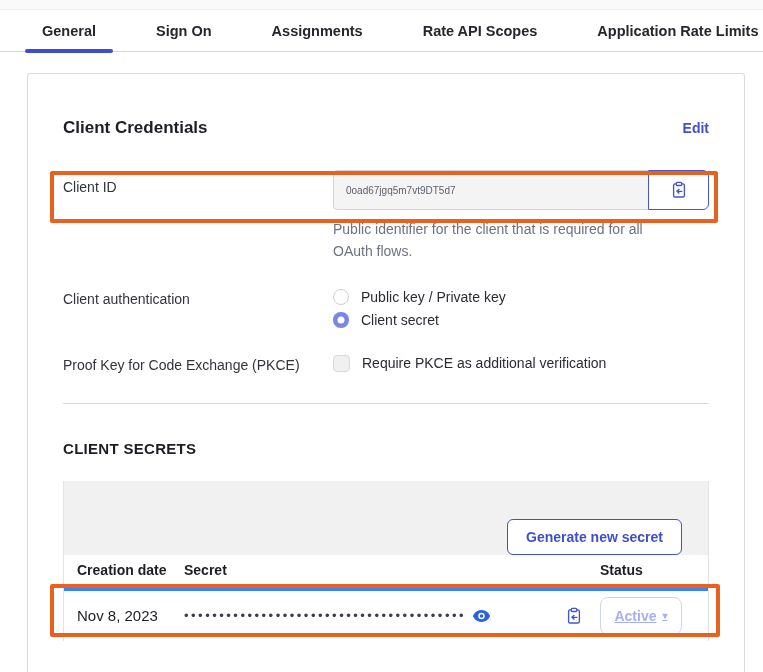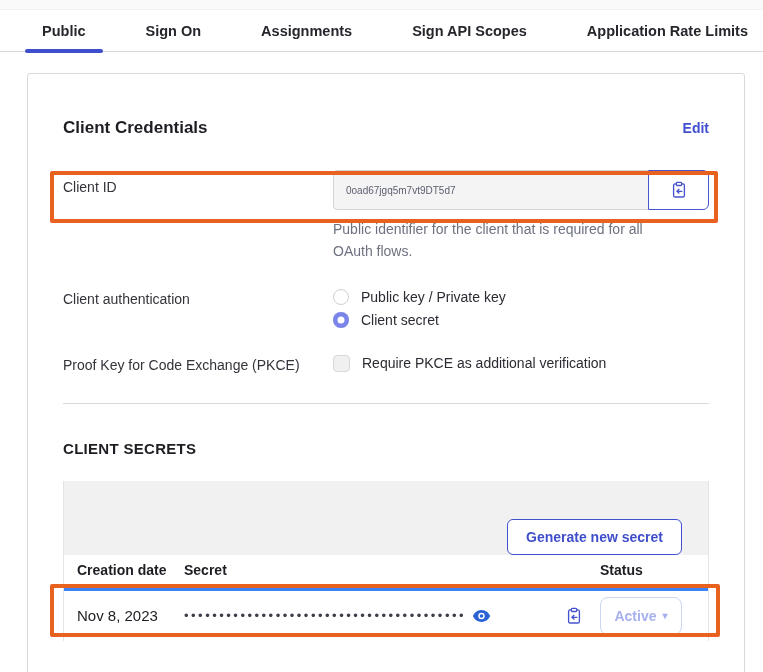--- a/index.html
+++ b/index.html
@@ -67,40 +67,40 @@
   .col-secret { flex:1; display:flex; align-items:center; }
   .col-copy { width:52px; display:flex; justify-content:center; }
   .col-status { width:108px; }
   .cell-date { font-size:15px; color:#1d1d23; }
   .dots { font-size:13px; letter-spacing:2.5px; color:#3c3f4a; white-space:nowrap; overflow:hidden; }
   .eye-btn { background:none; border:none; margin-left:6px; cursor:pointer; display:flex; align-items:center; }
   .copy-inline-btn { background:none; border:none; cursor:pointer; display:flex; align-items:center; }
   .status-btn { width:82px; height:38px; background:#fff; border:1px solid #ccd5f4; border-radius:8px;
                 font-size:14px; font-weight:700; color:#a6b0ee; cursor:default; display:flex;
                 align-items:center; justify-content:center; gap:6px;
-                font-family:"Liberation Sans", sans-serif; }
+                font-family:"Liberation Sans", sans-serif;text-decoration:underline; }
   .caret { font-size:10px; color:#a6b0ee; }
 
   
   .hl { position:absolute; border:4px solid #e8611f; border-radius:2px; pointer-events:none; z-index:6; }
   .hl-clientid { left:50px; top:171px; width:668px; height:52px; }
   .hl-secretrow { left:50px; top:584px; width:670px; height:53px; }
 </style>
 </head>
 <body>
 
 <div id="page">
 
   <div class="top-strip"></div>
 
   <div class="tabbar">
-    <div class="tab active">Public</div>
+    <div class="tab active">General</div>
     <div class="tab">Sign On</div>
     <div class="tab">Assignments</div>
-    <div class="tab">Sign API Scopes</div>
+    <div class="tab">Rate API Scopes</div>
     <div class="tab">Application Rate Limits</div>
   </div>
 
   <div class="card">
     <div class="card-inner">
 
       <div class="section-head">
         <div class="section-title">Client Credentials</div>
         <a class="edit-link">Edit</a>
       </div>

